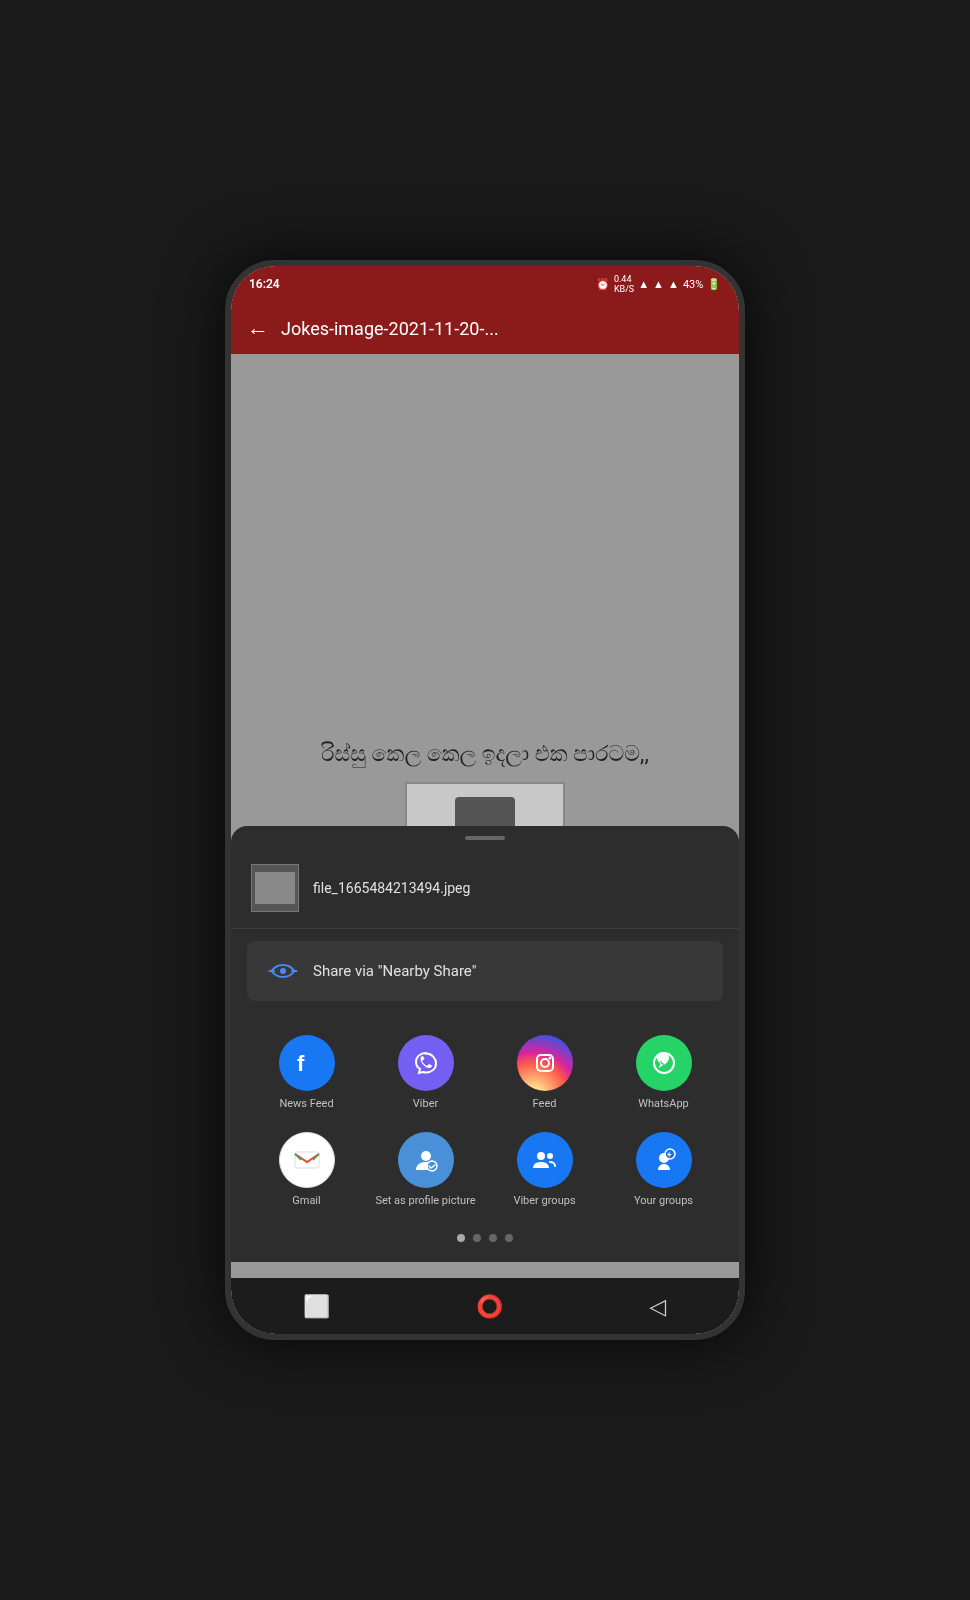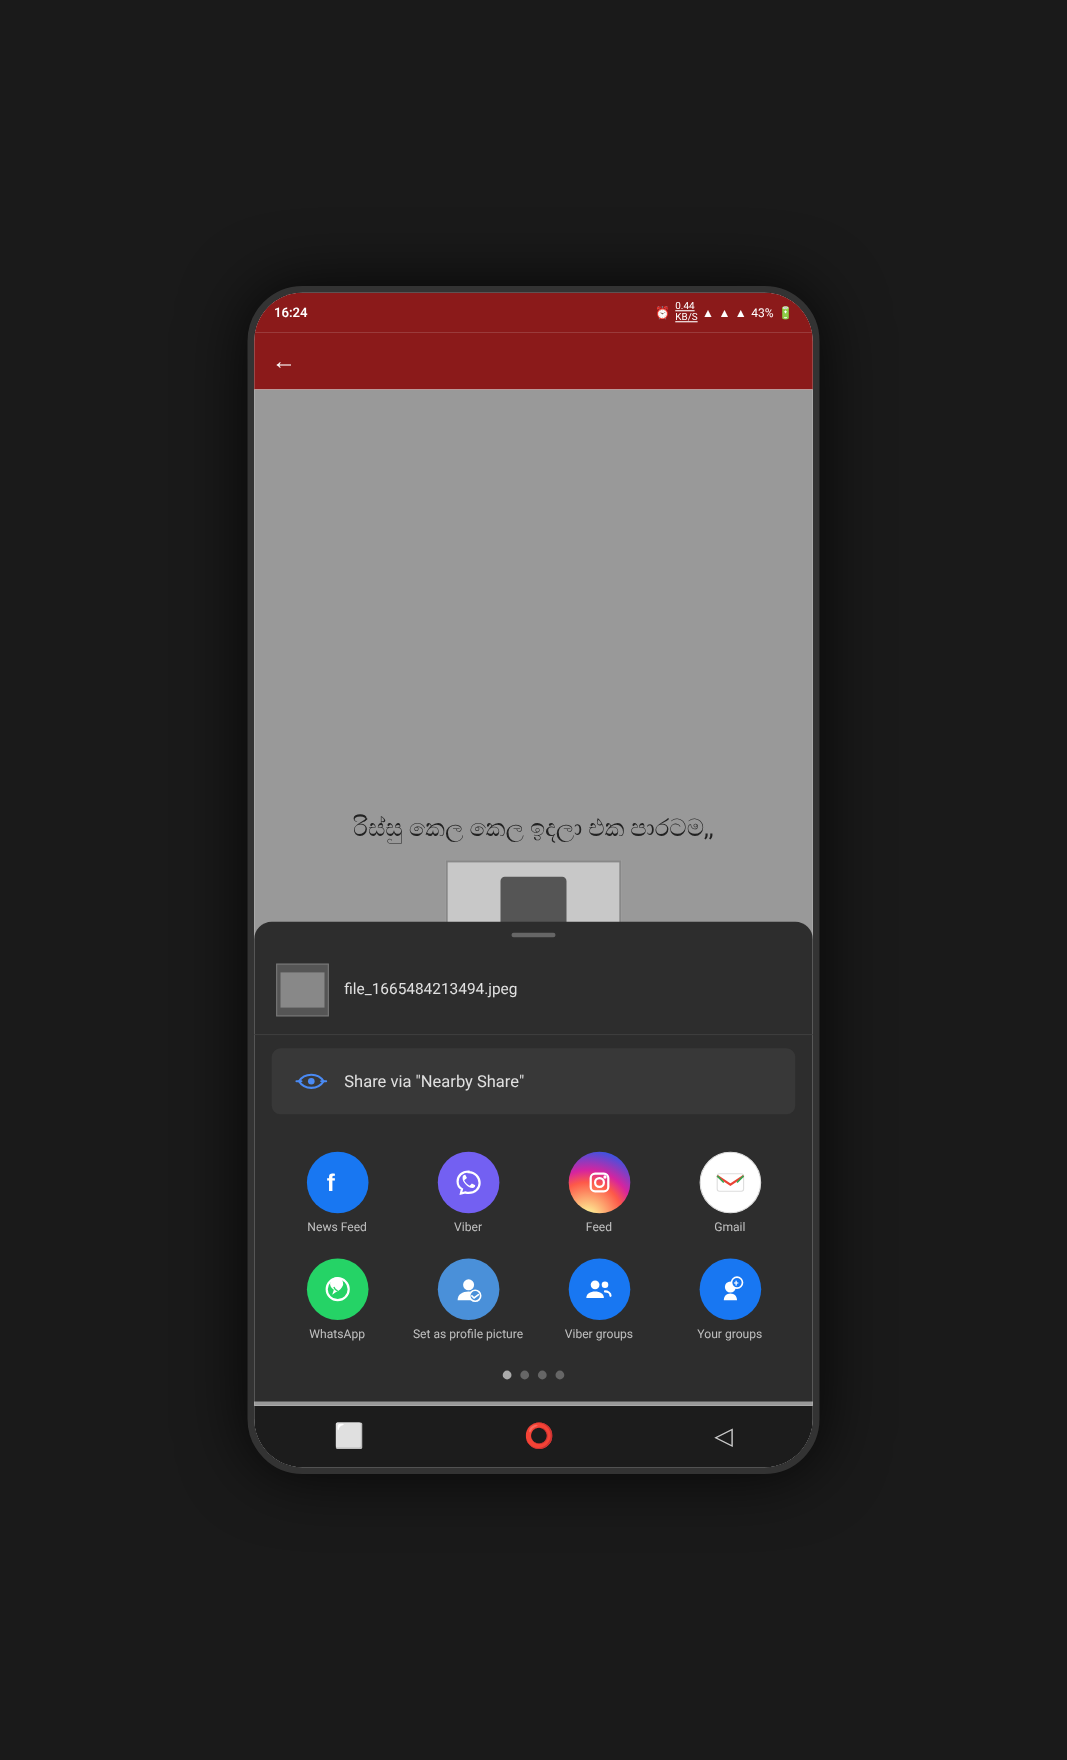--- a/index.html
+++ b/index.html
@@ -118,21 +118,21 @@
     .photo-silhouette {
       width: 60px;
       height: 80px;
       background: #555;
       border-radius: 4px;
     }
 
     
     .share-sheet {
       position: absolute;
-      bottom: 4px;
+      bottom: 16px;
       left: 0;
       right: 0;
       background: #2d2d2d;
       border-radius: 16px 16px 0 0;
       padding: 0 0 16px 0;
     }
 
     .sheet-handle {
       width: 40px;
       height: 4px;
@@ -294,31 +294,32 @@
 </head>
 <body>
 
 <div class="phone-frame">
   <div class="phone-inner">
 
     <div class="status-bar">
       <span class="status-time">16:24</span>
       <div class="status-icons">
         <span>⏰</span>
-        <span style="font-size:9px;text-decoration:underline;">0.44<br>KB/S</span>
+        <span style="font-size:9px;">0.44<br>KB/S</span>
         <span>▲</span>
         <span>▲</span>
         <span>▲</span>
         <span>43%</span>
         <span>🔋</span>
       </div>
     </div>
 
     <div class="top-bar">
       <span class="back-arrow">←</span>
+      <span class="top-bar-title">Jokes-image-2021-11-20-...</span>
     </div>
 
     <div class="content-area">
       <div class="image-content">
         <div class="sinhala-text">රිස්සු කෙල කෙල ඉදලා එක පාරටම,,</div>
         <div class="photo-thumbnail">
           <div class="photo-silhouette"></div>
         </div>
       </div>
 
@@ -370,39 +371,39 @@
               <svg width="32" height="32" viewBox="0 0 32 32">
                 <rect x="8" y="8" width="16" height="16" rx="4" fill="none" stroke="#fff" stroke-width="2"></rect>
                 <circle cx="16" cy="16" r="4" fill="none" stroke="#fff" stroke-width="2"></circle>
                 <circle cx="21" cy="11" r="1.5" fill="#fff"></circle>
               </svg>
             </div>
             <span class="app-label">Feed</span>
           </div>
 
           <div class="app-item">
+            <div class="app-icon icon-whatsapp">
+              <svg width="32" height="32" viewBox="0 0 32 32">
+                <circle cx="16" cy="16" r="10" fill="none" stroke="#fff" stroke-width="2"></circle>
+                <path d="M11 21l1.5-4.5A6 6 0 1121 12c-1 3-3.5 5.5-6.5 6.5L11 21z" fill="#fff"></path>
+                <path d="M12.5 14c.5 1.5 2 3 3.5 3.5" stroke="#25d366" stroke-width="1.2" fill="none"></path>
+              </svg>
+            </div>
+            <span class="app-label">WhatsApp</span>
+          </div>
+
+          <div class="app-item">
             <div class="app-icon icon-gmail">
               <svg width="32" height="32" viewBox="0 0 32 32">
                 <rect x="4" y="8" width="24" height="16" rx="2" fill="#fff" stroke="#ddd"></rect>
                 <path d="M4 10l12 8 12-8" fill="none" stroke="#EA4335" stroke-width="2"></path>
                 <path d="M4 10l6 6M28 10l-6 6" fill="none" stroke="#34A853" stroke-width="1.5"></path>
               </svg>
             </div>
             <span class="app-label">Gmail</span>
-          </div>
-
-          <div class="app-item">
-            <div class="app-icon icon-whatsapp">
-              <svg width="32" height="32" viewBox="0 0 32 32">
-                <circle cx="16" cy="16" r="10" fill="none" stroke="#fff" stroke-width="2"></circle>
-                <path d="M11 21l1.5-4.5A6 6 0 1121 12c-1 3-3.5 5.5-6.5 6.5L11 21z" fill="#fff"></path>
-                <path d="M12.5 14c.5 1.5 2 3 3.5 3.5" stroke="#25d366" stroke-width="1.2" fill="none"></path>
-              </svg>
-            </div>
-            <span class="app-label">WhatsApp</span>
           </div>
 
           <div class="app-item">
             <div class="app-icon icon-profile">
               <svg width="32" height="32" viewBox="0 0 32 32">
                 <circle cx="16" cy="12" r="5" fill="#fff"></circle>
                 <path d="M6 26c0-5.5 4.5-8 10-8s10 2.5 10 8" fill="#fff"></path>
                 <circle cx="22" cy="22" r="5" fill="#4a90d9" stroke="#fff" stroke-width="1.5"></circle>
                 <path d="M19 22l2 2 4-3" stroke="#fff" stroke-width="1.5" fill="none" stroke-linecap="round"></path>
               </svg>

